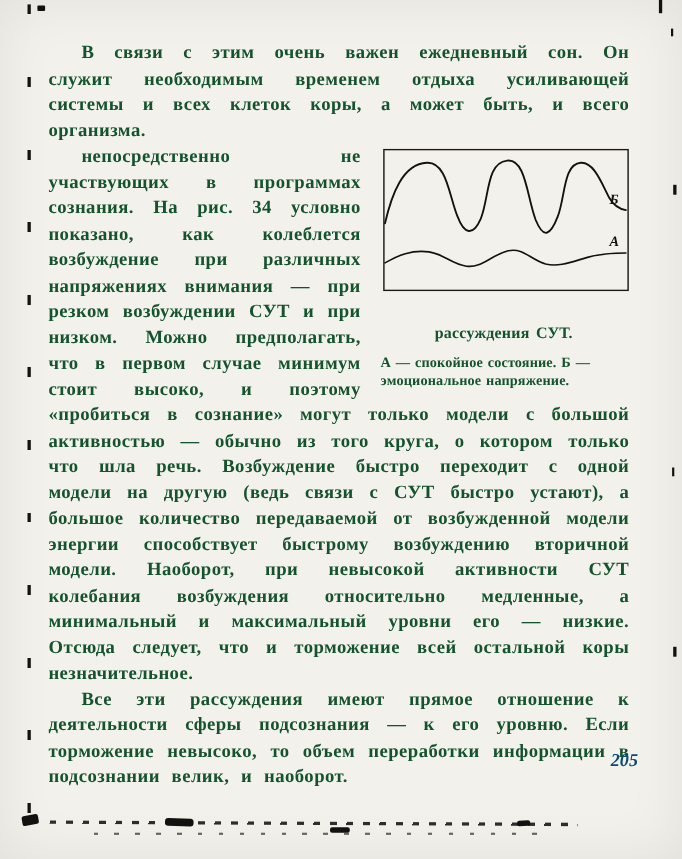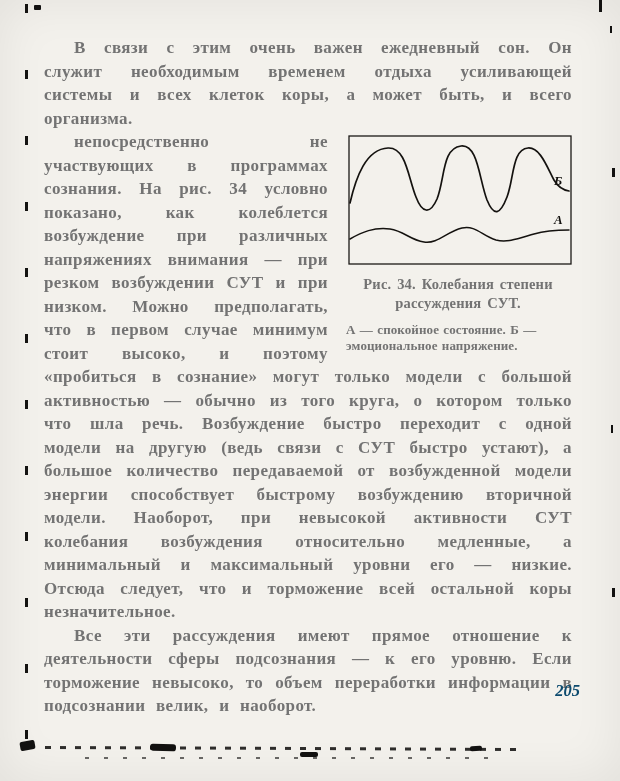--- a/index.html
+++ b/index.html
@@ -11,21 +11,21 @@
   .page {
     position: relative;
     width: 620px; height: 781px;
     background: #f3f1ec;
     overflow: hidden;
     box-shadow: inset 0 0 50px rgba(0,0,0,0.07);
   }
   .content {
     position: absolute;
     left: 44px; top: 36px; width: 528px;
-    color: #737373;
+    color: #14532d;
     font: 700 17px/23.5px "Liberation Serif", serif;
     letter-spacing: 0.4px;
     word-spacing: 6px;
     text-align: justify;
   }
   .para { margin: 0; text-indent: 30px; }
 
   
   .figure {
     float: right;
@@ -120,21 +120,21 @@
           <path class="curve-a" d="M 2 104
                    C 14 97, 26 92, 42 94
                    C 56 96, 62 105, 76 107
                    C 90 109, 98 97, 114 93
                    C 128 90, 134 101, 148 105
                    C 160 108, 172 103, 186 99
                    C 196 96, 206 95, 221 95"></path>
           <text class="curve-label" x="206" y="50">Б</text>
           <text class="curve-label" x="206" y="89">А</text>
         </svg>
-        <span class="fig-caption"><span>Рис. 34. Колебания степени</span><br><span>рассуждения СУТ.</span></span>
+        <span class="fig-caption"><br><span>рассуждения СУТ.</span></span>
         <span class="fig-note">А — спокойное состояние. Б — эмоциональное напряжение.</span>
       </span>
       <span>непосредственно не участвующих в программах сознания. На рис. 34 условно показано, как колеблется возбуждение при различных напряжениях внимания — при резком возбуждении СУТ и при низком. Можно предполагать, что в первом случае минимум стоит высоко, и поэтому «пробиться в сознание» могут только модели с большой активностью — обычно из того круга, о котором только что шла речь. Возбуждение быстро переходит с одной модели на другую (ведь связи с СУТ быстро устают), а большое количество передаваемой от возбужденной модели энергии способствует быстрому возбуждению вторичной модели. Наоборот, при невысокой активности СУТ колебания возбуждения относительно медленные, а минимальный и максимальный уровни его — низкие. Отсюда следует, что и торможение всей остальной коры незначительное.</span>
     </p>
 
     <p class="para">Все эти рассуждения имеют прямое отношение к деятельности сферы подсознания — к его уровню. Если торможение невысоко, то объем переработки информации в подсознании велик, и наоборот.</p>
 
   </div>
 
   <div class="pageno">205</div>

